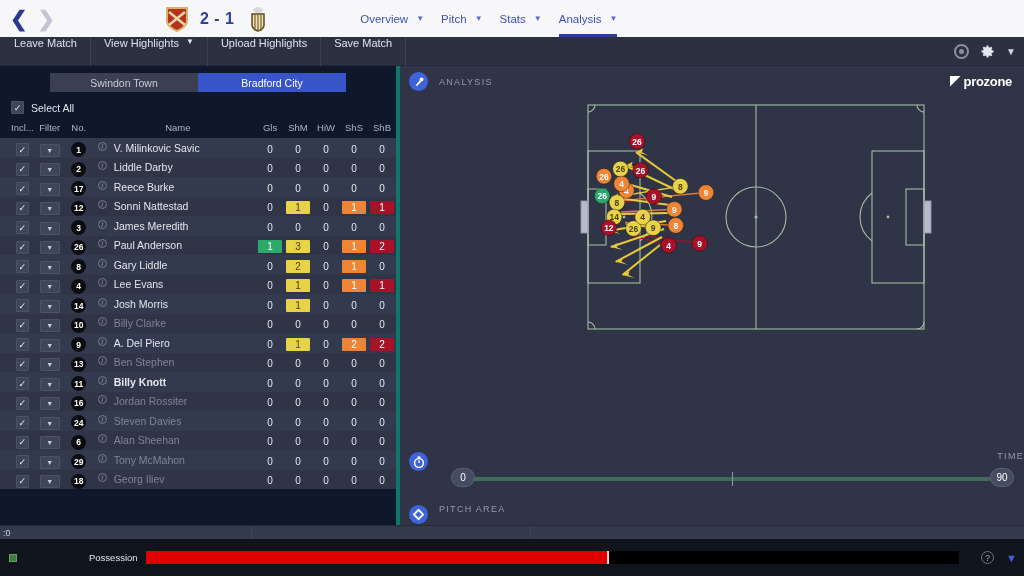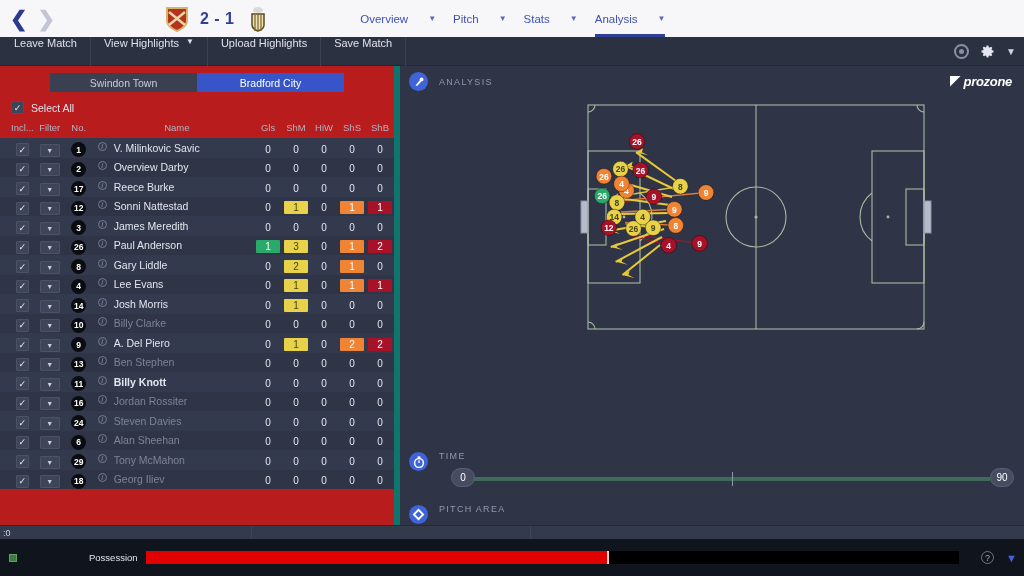--- a/index.html
+++ b/index.html
@@ -28,21 +28,21 @@
     display: flex; align-items: center; gap: 11px;
   }
   .crest { width: 24px; height: 26px; position: relative; }
   .crest svg { display: block; }
   .score {
     font-size: 16px; font-weight: 700; color: #2f4099; letter-spacing: .5px;
   }
   .menu { display: flex; align-items: center; gap: 17px; margin-left: 24px; }
   .menu-item {
     font-size: 11.5px; color: #3f51b5; cursor: pointer;
-    display: flex; align-items: center; gap: 20px; height: 37px;
+    display: flex; align-items: center; gap: 8px; height: 37px;
     position: relative;
   }
   .menu-item .caret { font-size: 8px; opacity: .85; }
   .menu-item.active::after {
     content: ""; position: absolute; left: 0; right: 0; bottom: 0;
     height: 3px; background: #2f4099;
   }
   .continue-zone {
     position: absolute; right: 0; top: 0; height: 37px; width: 184px;
     background: #2f3446; display: flex; align-items: center;
@@ -83,22 +83,22 @@
     background: #8a90a3;
   }
   .gear { width: 15px; height: 15px; }
   .dncaret { color: #cfd3e0; font-size: 10px; }
 
   
   .body { display: flex; width: 100%; height: 503px; }
 
   
   .left {
-    width: 400px; background: #b91c1c;
-    border-right: 6px solid #0f766e;
+    width: 400px; background: #0f172a;
+    border-right: 4px solid #0f766e;
     display: flex; flex-direction: column;
   }
   .teamtabs {
     display: flex; padding: 7px 50px 6px 50px; gap: 0;
   }
   .teamtab {
     flex: 1; height: 19px; display: flex; align-items: center;
     justify-content: center; font-size: 10.5px; color: #c9cddb;
     background: #3a3f52; cursor: pointer;
   }
@@ -184,36 +184,36 @@
     justify-content: center;
   }
   .rhead-label { font-size: 9px; color: #9399ad; letter-spacing: 1.3px; }
   .prozone {
     position: absolute; right: 12px; display: flex; align-items: center; gap: 3px;
   }
   .pz-mark {
     width: 11px; height: 11px; background: #fff;
     clip-path: polygon(0 0, 100% 0, 0 100%);
   }
-  .pz-text { color: #fff; font-size: 13px; font-weight: 700; letter-spacing: -.3px; font-style: italic; }
+  .pz-text { color: #fff; font-size: 13px; font-weight: 700; letter-spacing: -.3px; }
 
   .pitchwrap { position: absolute; left: 0; top: 31px; width: 100%; height: 350px; }
   .pitch-svg { position: absolute; left: 180px; top: 0; }
 
   
   .srow { display: flex; padding-left: 9px; align-items: flex-start; }
   .sicon {
     width: 19px; height: 19px; border-radius: 50%;
     background: #3f63d8; display: flex; align-items: center;
     justify-content: center; flex: none; margin-top: 1px;
   }
   .sbody { flex: 1; padding-left: 11px; }
   .slabel { font-size: 9px; color: #9399ad; letter-spacing: 1.3px; }
 
-  .time-section { position: absolute; left: 0; top: 385px; width: 100%; }
+  .time-section { position: absolute; left: 0; top: 385px; width: 100%; text-align: right; }
   .slider { position: relative; height: 26px; margin-top: 5px; padding-right: 24px; }
   .track {
     position: absolute; left: 32px; right: 34px; top: 11px; height: 4px;
     background: #3f6b58;
   }
   .tickmid {
     position: absolute; left: 50%; top: 6px; width: 1px; height: 14px;
     background: #8e96ab;
   }
   .knob {
@@ -385,21 +385,21 @@
             <td><span class="statval">0</span></td>
             <td><span class="statval">0</span></td>
           </tr>
           <tr>
             <td class="c-incl"><span class="rowbox">✓</span></td>
             <td><span class="filterbtn">▼</span></td>
             <td><span class="shirt">2</span></td>
             <td class="c-name">
               <span class="namewrap">
                 <span class="infodot">i</span>
-                <span class="pname">Overview Darby</span>
+                <span class="pname">Liddle Darby</span>
               </span>
             </td>
             <td><span class="statval">0</span></td>
             <td><span class="statval">0</span></td>
             <td><span class="statval">0</span></td>
             <td><span class="statval">0</span></td>
             <td><span class="statval">0</span></td>
           </tr>
           <tr>
             <td class="c-incl"><span class="rowbox">✓</span></td>

